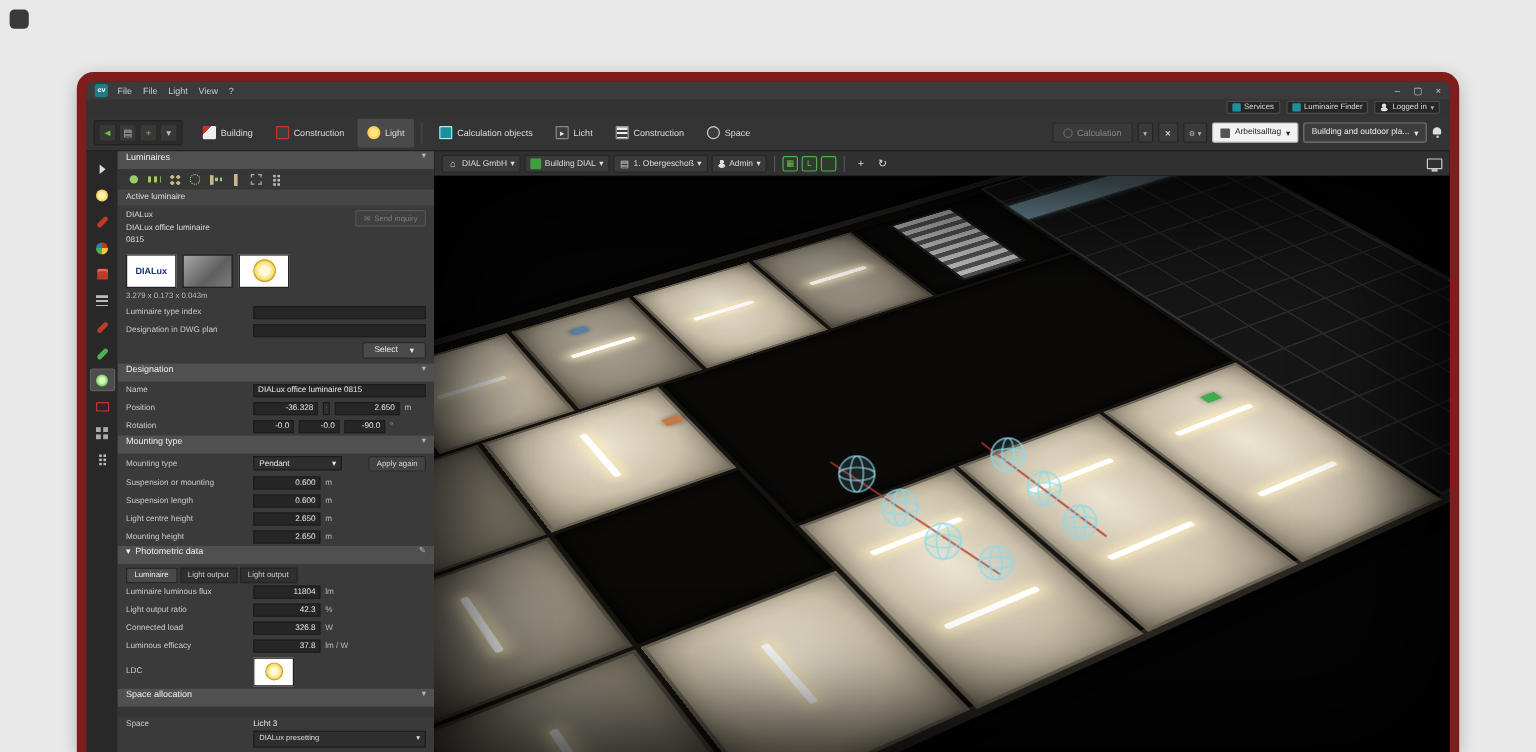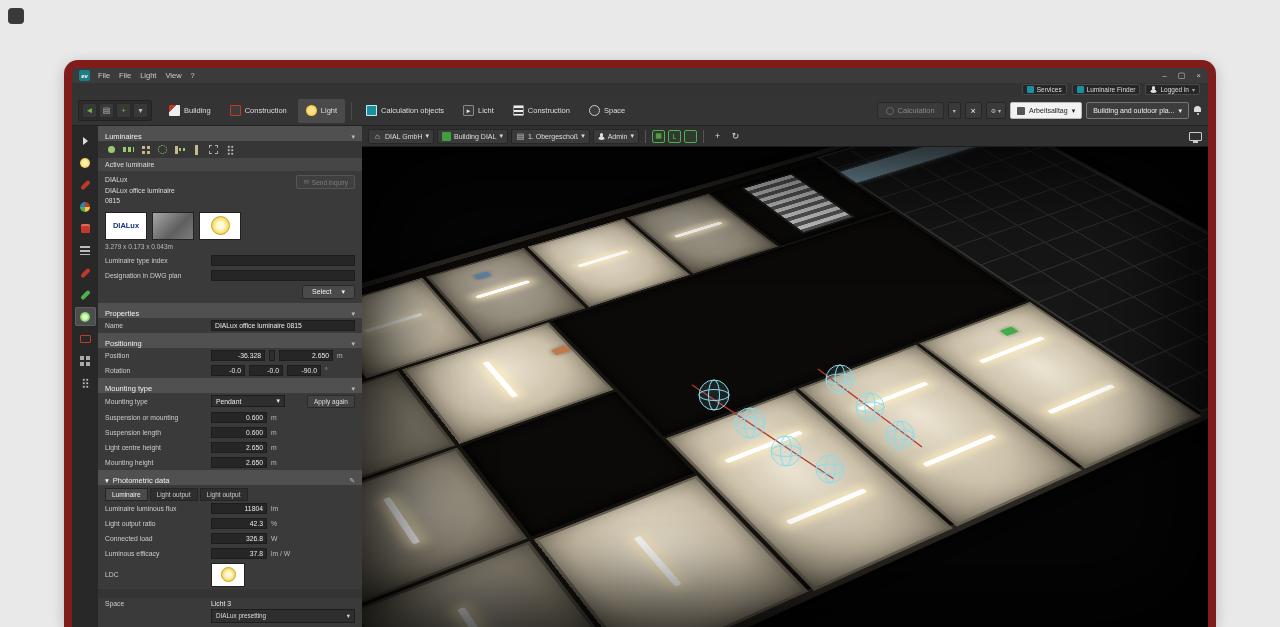--- a/index.html
+++ b/index.html
@@ -83,21 +83,21 @@
   .g-bulb-g { width:10px; height:10px; border-radius:50%; background:radial-gradient(circle,#d8ffc0 0 30%,#6abf4b 75%,#2c7a1e); }
   .g-display { width:11px; height:8px; border:1.5px solid #c0392b; border-radius:1px; }
   .g-grid { width:10px; height:10px; background:
       linear-gradient(#aaa,#aaa) 0 0/4px 4px no-repeat, linear-gradient(#aaa,#aaa) 6px 0/4px 4px no-repeat,
       linear-gradient(#aaa,#aaa) 0 6px/4px 4px no-repeat, linear-gradient(#aaa,#aaa) 6px 6px/4px 4px no-repeat; }
   .g-dots { width:7px; height:10px; background:
       radial-gradient(circle,#bbb 0 1.2px,transparent 1.4px) 0 0/3.5px 3.5px; }
 
   
   .panel { width:264px; background:#3a3a3a; color:#ddd; flex:0 0 auto; overflow:hidden; display:flex; flex-direction:column; }
-  .phead { height:15px; background:#505050; display:flex; align-items:flex-end; gap:4px; padding:0 7px;
+  .phead { height:15px; background:#505050; display:flex; align-items:flex-start; gap:4px; padding:0 7px;
     font-size:7.5px; color:#efefef; flex:0 0 auto; }
   .phead .right { margin-left:auto; display:flex; gap:6px; color:#bbb; font-size:7px; }
   .subhead { height:13px; background:#464646; display:flex; align-items:center; padding:0 7px; font-size:7px; color:#ddd; flex:0 0 auto; }
   .ptools { height:17px; background:#363636; display:flex; align-items:center; gap:4px; padding:0 7px; flex:0 0 auto; }
   .ptool { width:13px; height:13px; display:flex; align-items:center; justify-content:center; border-radius:2px; }
   .dot-g { width:7px; height:7px; border-radius:50%; background:#9acd6a; }
   .dot-row { width:11px; height:5px; background:repeating-linear-gradient(90deg,#9acd6a 0 3px,transparent 3px 5px); }
   .dot-field { width:10px; height:10px; background:radial-gradient(circle,#c9b98a 0 1.4px,transparent 1.6px) 0 0/5px 5px; }
   .dot-circ { width:9px; height:9px; border:1.5px dotted #9acd6a; border-radius:50%; }
   .dot-wall { width:10px; height:8px; border-left:3px solid #c9b98a; background:repeating-linear-gradient(90deg,transparent 0 2px,#9acd6a 2px 4px) center/8px 3px no-repeat; }
@@ -392,36 +392,30 @@
           <span class="pinput grow"></span>
         </div>
         <div class="selectrow">
           <button class="selbtn">
             <span>Select</span>
             <span>▾</span>
           </button>
         </div>
 
         <div class="phead">
-          <span>Properties</span>
+          <span>Designation</span>
           <span class="right">
               <span>▾</span>
             </span>
         </div>
         <div class="prow">
           <span class="plabel">Name</span>
           <span class="pinput grow" style="justify-content:flex-start">DIALux office luminaire 0815</span>
         </div>
 
-        <div class="phead">
-          <span>Positioning</span>
-          <span class="right">
-              <span>▾</span>
-            </span>
-        </div>
         <div class="prow">
           <span class="plabel">Position</span>
           <span class="pinput w56">-36.328</span>
           <span class="tinydot">·</span>
           <span class="pinput w56">2.650</span>
           <span class="unit">m</span>
         </div>
         <div class="prow">
           <span class="plabel">Rotation</span>
           <span class="pinput w34">-0.0</span>
@@ -497,20 +491,26 @@
           <span class="pinput w56">37.8</span>
           <span class="unit">lm / W</span>
         </div>
         <div class="prow">
           <span class="plabel">LDC</span>
           <span class="ldcbox">
               <i class="ldc-circle"></i>
             </span>
         </div>
 
+        <div class="phead">
+          <span>Space allocation</span>
+          <span class="right">
+              <span>▾</span>
+            </span>
+        </div>
         <div class="panelgap"></div>
         <div class="prow" style="align-items:flex-start">
           <span class="plabel">Space</span>
           <div class="spacebox">
             <div class="spacename">Licht 3</div>
             <div class="presetbox">
               <div>
                 <div>DIALux presetting</div>
 
               </div>

